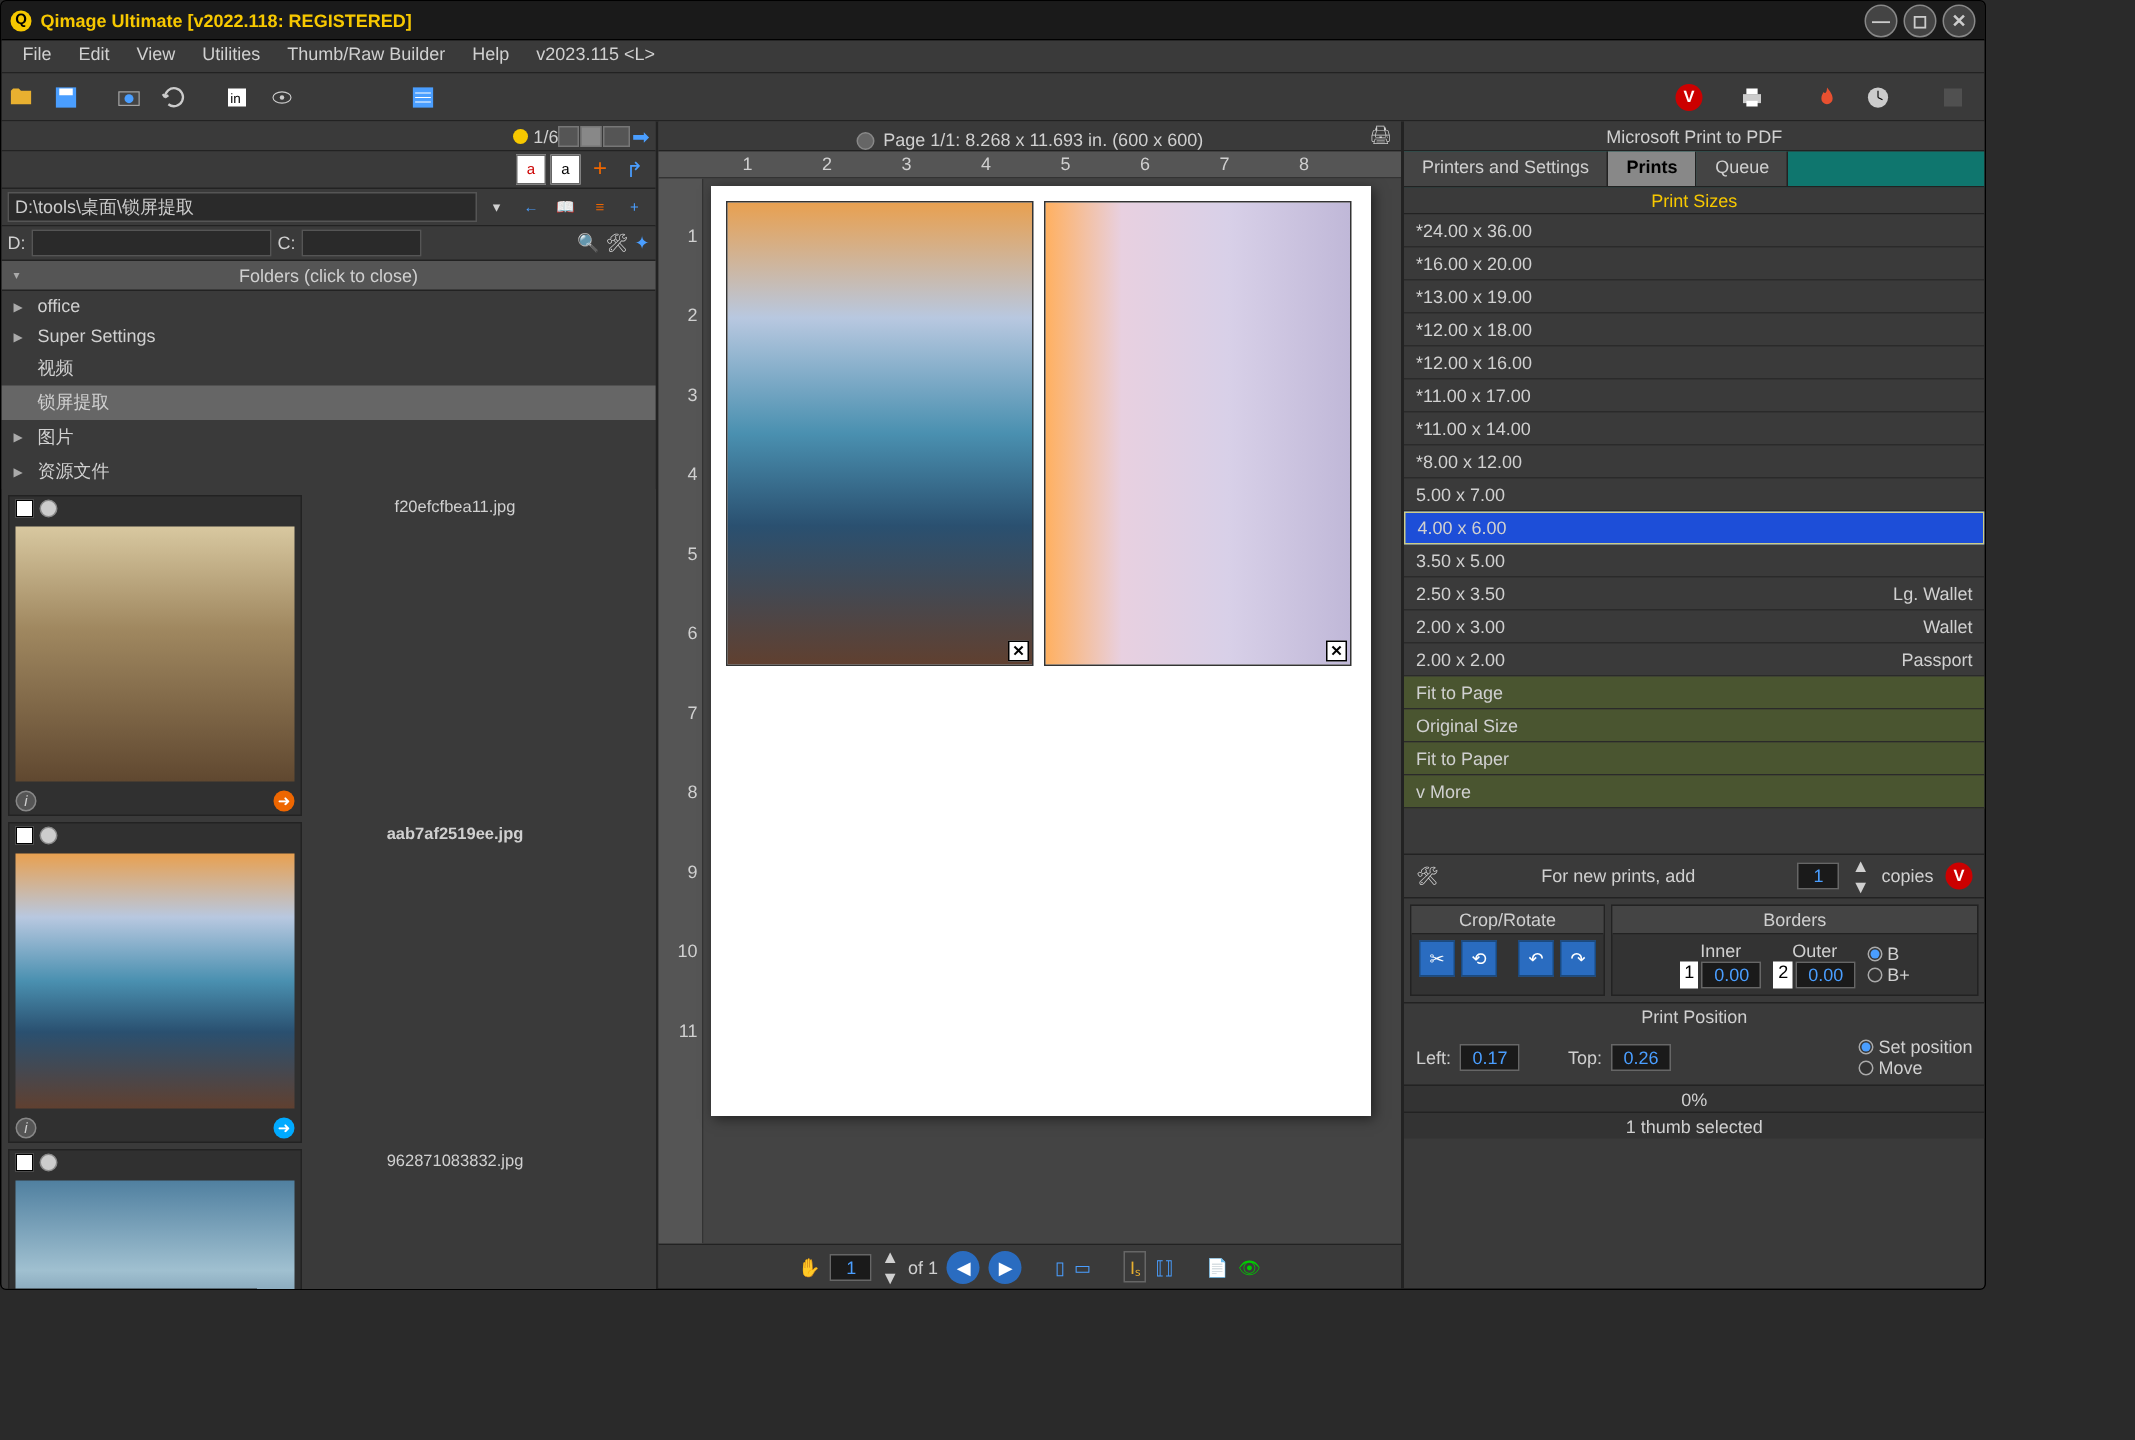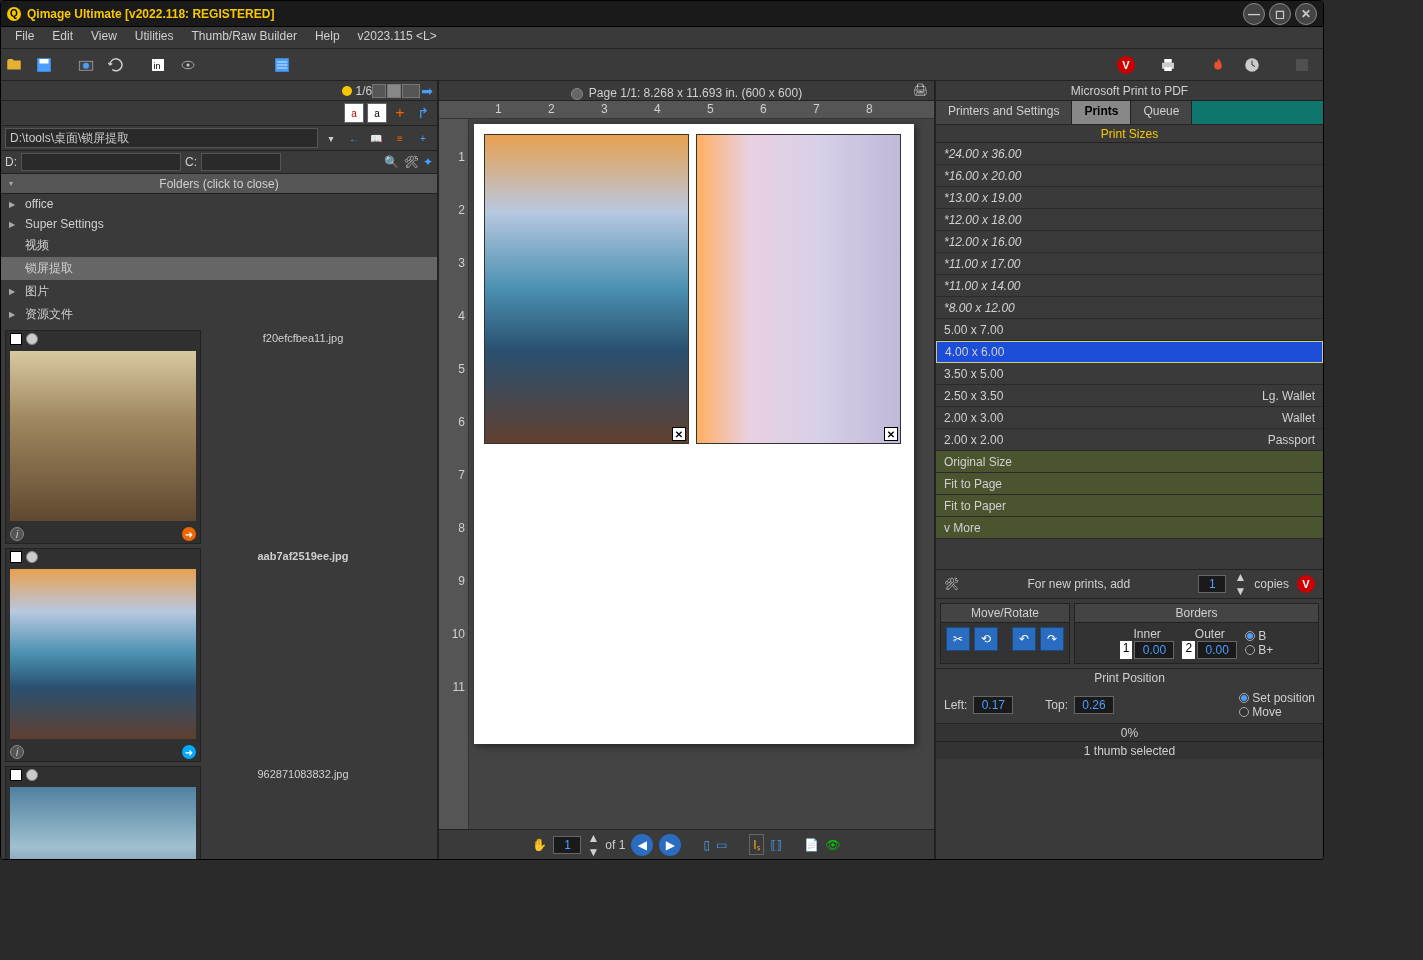--- a/index.html
+++ b/index.html
@@ -63,21 +63,21 @@
 .navbtn{width:22px;height:22px;border-radius:50%;display:flex;align-items:center;justify-content:center;cursor:pointer;color:#fff;font-size:12px}
 .navbtn.blue{background:#2a6cc0}
 .rightpanel{width:387px;background:#3a3a3a;display:flex;flex-direction:column}
 .rp-hdr{height:20px;text-align:center;line-height:20px;background:#3a3a3a;border-bottom:1px solid #222}
 .tabs{height:24px;display:flex;background:#0f766e;border-bottom:1px solid #222}
 .tab{padding:3px 12px;cursor:pointer;border-right:1px solid #222;background:#444}
 .tab.active{background:#888;color:#000;font-weight:bold}
 .sizeshdr{height:18px;text-align:center;line-height:18px;background:#3a3a3a;border-bottom:1px solid #222;color:#f7c800}
 .sizelist{background:#3a3a3a}
 .sizeitem{height:22px;display:flex;align-items:center;padding:0 8px;border-bottom:1px solid #2a2a2a;cursor:pointer;justify-content:space-between}
-.sizeitem.star{color:#8ab4e8;font-style:italic}
+.sizeitem.star{color:#8ab4e8;}
 .sizeitem.sel{background:#1d4ed8;border:1px solid #cc8}
 .sizeitem.green{background:#4a5530;color:#e0e8b0}
 .copiesrow{height:30px;display:flex;align-items:center;padding:0 8px;gap:8px;border-top:1px solid #222;border-bottom:1px solid #222}
 .vbadge{width:18px;height:18px;border-radius:50%;background:#c00;color:#fff;display:flex;align-items:center;justify-content:center;font-weight:bold;font-size:11px}
 .numbox{width:28px;height:18px;background:#1a1a1a;border:1px solid #666;text-align:center;color:#4a9eff}
 .panels{display:flex;gap:4px;padding:4px}
 .panel{flex:1;background:#333;border:1px solid #222}
 .panelhdr{text-align:center;padding:2px;background:#444;border-bottom:1px solid #222}
 .panelbody{padding:4px;display:flex;gap:4px;align-items:center;justify-content:center}
 .sqic{width:24px;height:24px;background:#2a6cc0;border:1px solid #1a4a80;display:flex;align-items:center;justify-content:center;color:#fff;cursor:pointer}
@@ -409,24 +409,24 @@
           </div>
           <div class="sizeitem">
             <span>2.00 x 3.00</span>
             <span>Wallet</span>
           </div>
           <div class="sizeitem">
             <span>2.00 x 2.00</span>
             <span>Passport</span>
           </div>
           <div class="sizeitem green">
+            <span>Fit to Page</span>
+          </div>
+          <div class="sizeitem green">
             <span>Original Size</span>
-          </div>
-          <div class="sizeitem green">
-            <span>Fit to Page</span>
           </div>
           <div class="sizeitem green">
             <span>Fit to Paper</span>
           </div>
           <div class="sizeitem green">
             <span>v More</span>
           </div>
         </div>
       <div style="height:30px"></div>
       <div class="copiesrow">
@@ -435,21 +435,21 @@
         <input class="numbox" value="1" style="">
         <span style="font-size:8px;display:flex;flex-direction:column">
             <span>▲</span>
             <span>▼</span>
           </span>
         <span>copies</span>
         <div class="vbadge">V</div>
       </div>
       <div class="panels">
         <div class="panel" style="flex:0 0 130px">
-          <div class="panelhdr">Move/Rotate</div>
+          <div class="panelhdr">Crop/Rotate</div>
           <div class="panelbody">
             <div class="sqic">✂</div>
             <div class="sqic">⟲</div>
             <div style="width:6px"></div>
             <div class="sqic">↶</div>
             <div class="sqic">↷</div>
           </div>
         </div>
         <div class="panel">
           <div class="panelhdr">Borders</div>

